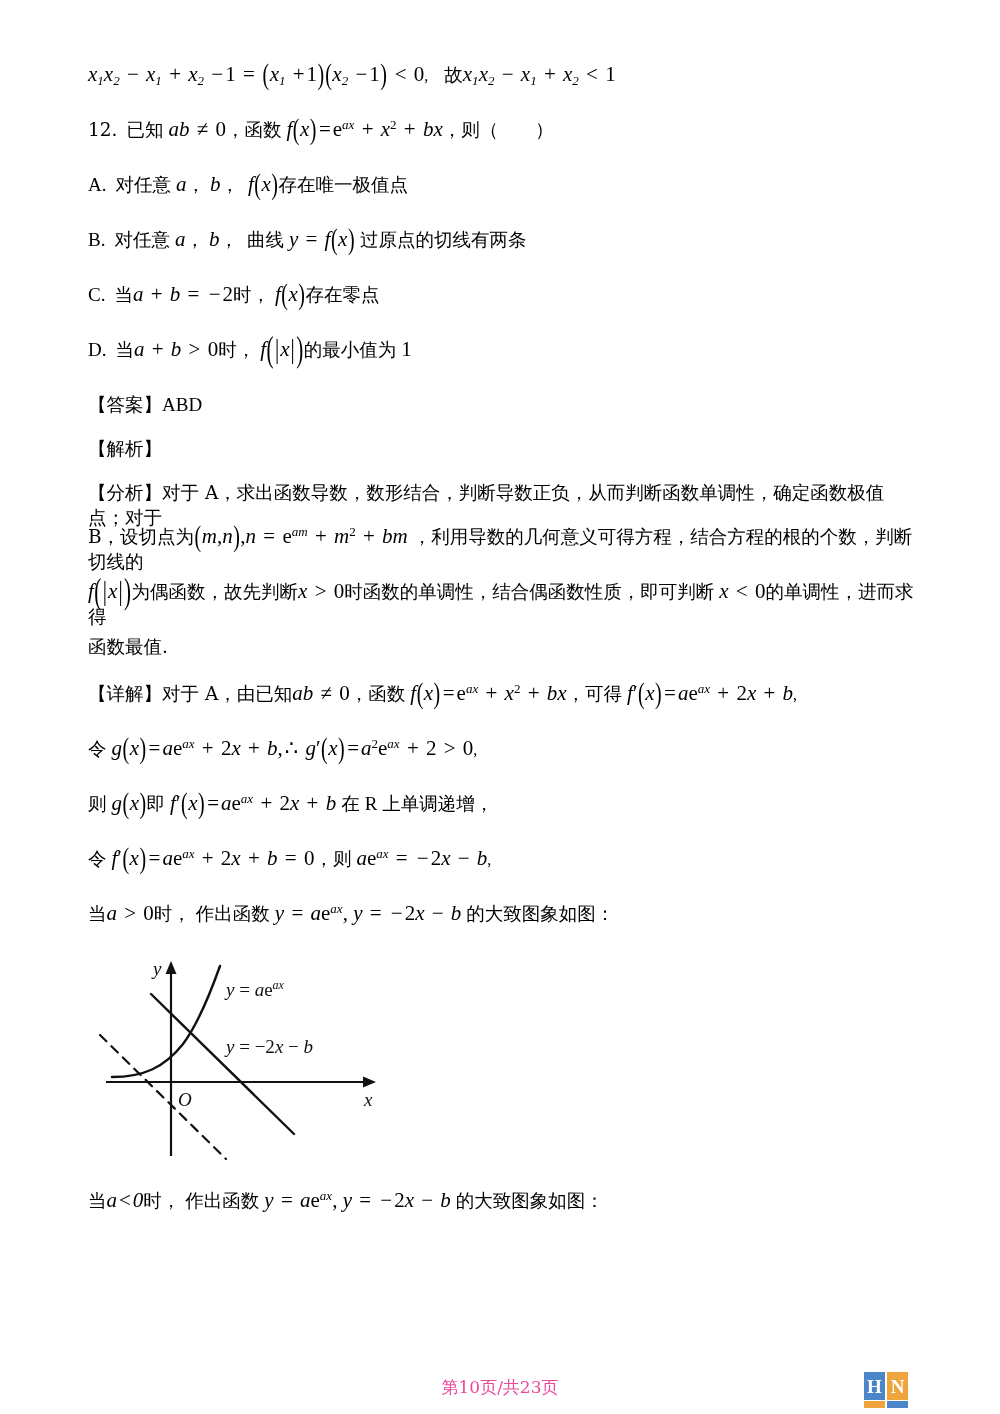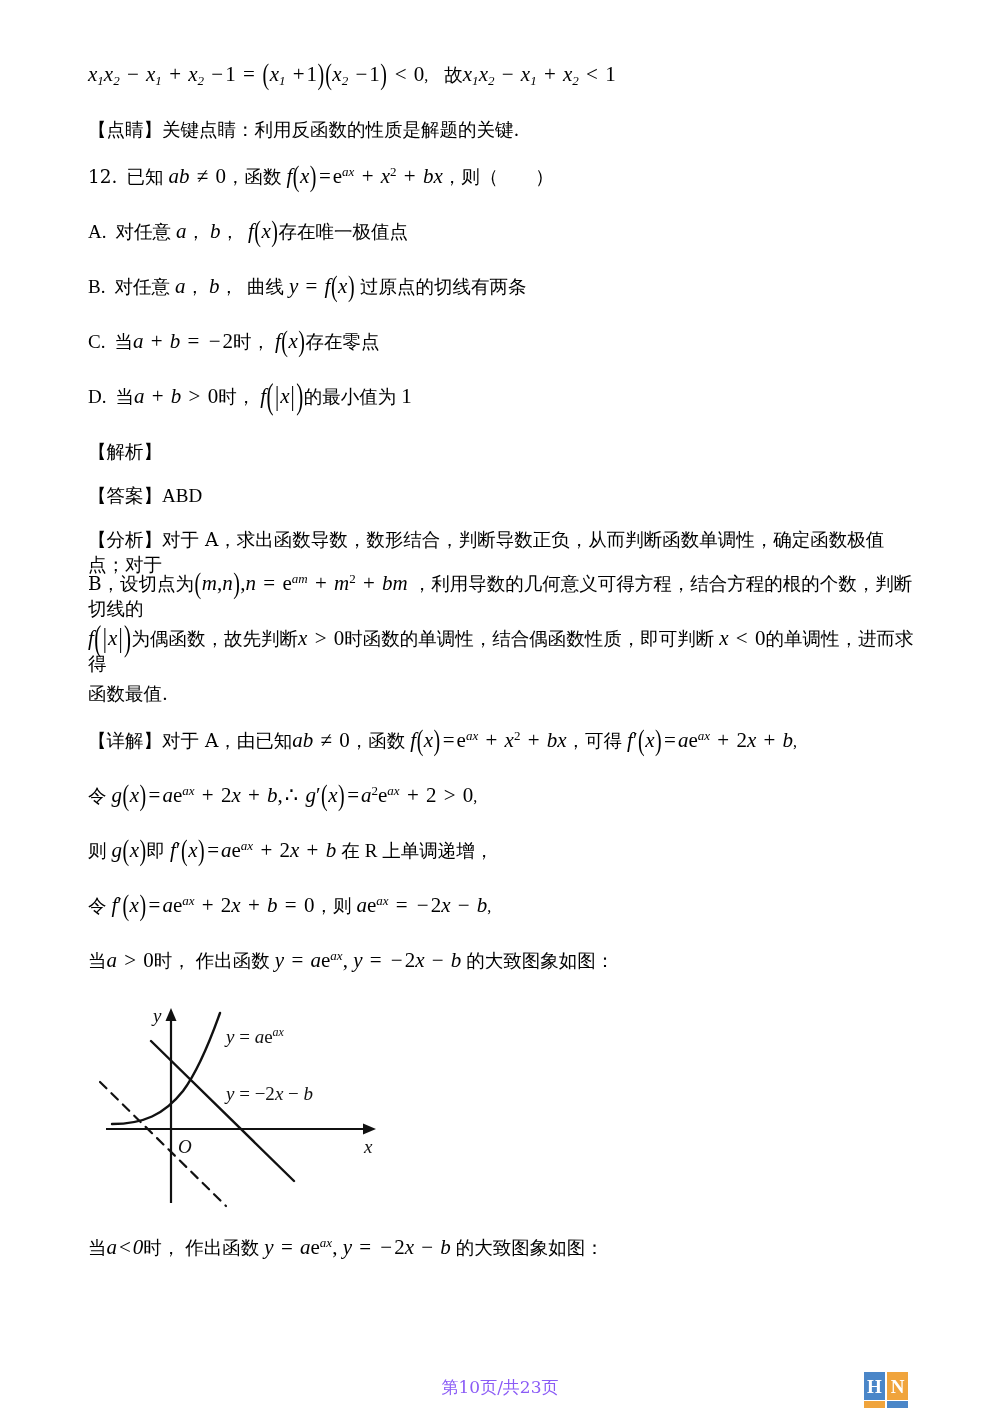--- a/index.html
+++ b/index.html
@@ -108,21 +108,21 @@
     width: 1000px;
     height: 46px;
   }
   .footer-text {
     position: absolute;
     left: 0; top: 8px;
     width: 1000px;
     text-align: center;
     font-size: 17px;
     font-family: "DejaVu Serif", "Liberation Serif", serif;
-    color: #8b5cf6;
+    color: #ec4899;
   }
   .logo {
     position: absolute;
     left: 862px;
     top: 1370px;
     width: 48px;
     height: 42px;
   }
   .logo svg { display: block; }
 </style>
@@ -131,50 +131,47 @@
 
 <div class="page">
 
   <div class="content">
 
     <div class="row h-eq">
       <span class="m"><span class="mi">x</span><sub>1</sub><span class="mi">x</span><sub>2</sub> <span class="op">−</span> <span class="mi">x</span><sub>1</sub> <span class="op">+</span> <span class="mi">x</span><sub>2</sub> <span class="op">−</span><span class="mnum">1</span> <span class="op">=</span> <span class="paren">(</span><span class="mi">x</span><sub>1</sub> <span class="op">+</span><span class="mnum">1</span><span class="paren">)</span><span class="paren">(</span><span class="mi">x</span><sub>2</sub> <span class="op">−</span><span class="mnum">1</span><span class="paren">)</span> <span class="op">&lt;</span> <span class="mnum">0</span></span><span class="mr">,</span><span class="sp-l"></span><span class="cnserif">故</span><span class="m"><span class="mi">x</span><sub>1</sub><span class="mi">x</span><sub>2</sub> <span class="op">−</span> <span class="mi">x</span><sub>1</sub> <span class="op">+</span> <span class="mi">x</span><sub>2</sub> <span class="op">&lt;</span> <span class="mnum">1</span></span>
     </div>
 
 
-    <div class="row h-txt">
-      <span class="cnserif">【点睛】关键点睛：利用反函数的性质是解题的关键.</span>
-    </div>
 
     <div class="row h-eq">
       <span class="cnserif">12.</span><span class="sp"></span><span class="cnserif">已知</span><span class="sp-s"></span><span class="m"><span class="mi">ab</span> <span class="op">≠</span> <span class="mnum">0</span></span><span class="cnserif">，</span><span class="cnserif">函数</span><span class="sp-s"></span><span class="m"><span class="mi">f</span><span class="paren">(</span><span class="mi">x</span><span class="paren">)</span><span class="op">=</span><span class="mr">e</span><sup><span class="mi">ax</span></sup> <span class="op">+</span> <span class="mi">x</span><sup class="mnum">2</sup> <span class="op">+</span> <span class="mi">bx</span></span><span class="cnserif">，则（　　）</span>
     </div>
 
     <div class="row h-eq">
       <span class="lbl">A.</span><span class="sp"></span><span class="cnserif">对任意</span><span class="sp-s"></span><span class="m mi">a</span><span class="cnserif">，</span><span class="sp-s"></span><span class="m mi">b</span><span class="cnserif">，</span><span class="sp"></span><span class="m"><span class="mi">f</span><span class="paren">(</span><span class="mi">x</span><span class="paren">)</span></span><span class="cnserif">存在唯一极值点</span>
     </div>
 
     <div class="row h-eq">
       <span class="lbl">B.</span><span class="sp"></span><span class="cnserif">对任意</span><span class="sp-s"></span><span class="m mi">a</span><span class="cnserif">，</span><span class="sp-s"></span><span class="m mi">b</span><span class="cnserif">，</span><span class="sp"></span><span class="cnserif">曲线</span><span class="sp-s"></span><span class="m"><span class="mi">y</span> <span class="op">=</span> <span class="mi">f</span><span class="paren">(</span><span class="mi">x</span><span class="paren">)</span></span><span class="sp-s"></span><span class="cnserif">过原点的切线有两条</span>
     </div>
 
     <div class="row h-eq">
       <span class="lbl">C.</span><span class="sp"></span><span class="cnserif">当</span><span class="m"><span class="mi">a</span> <span class="op">+</span> <span class="mi">b</span> <span class="op">=</span> <span class="op">−</span><span class="mnum">2</span></span><span class="cnserif">时，</span><span class="sp-s"></span><span class="m"><span class="mi">f</span><span class="paren">(</span><span class="mi">x</span><span class="paren">)</span></span><span class="cnserif">存在零点</span>
     </div>
 
     <div class="row h-eq">
       <span class="lbl">D.</span><span class="sp"></span><span class="cnserif">当</span><span class="m"><span class="mi">a</span> <span class="op">+</span> <span class="mi">b</span> <span class="op">&gt;</span> <span class="mnum">0</span></span><span class="cnserif">时，</span><span class="sp-s"></span><span class="m"><span class="mi">f</span><span class="bigparen">(</span><span class="abs">|</span><span class="mi">x</span><span class="abs">|</span><span class="bigparen">)</span></span><span class="cnserif">的最小值为</span><span class="sp-s"></span><span class="m mnum">1</span>
+    </div>
+
+    <div class="row h-tight">
+      <span class="cnserif">【答案】</span><span class="lbl">ABD</span>
     </div>
 
     <div class="row h-tight">
       <span class="cnserif">【解析】</span>
-    </div>
-
-    <div class="row h-tight">
-      <span class="cnserif">【答案】</span><span class="lbl">ABD</span>
     </div>
 
     <div class="row h-tight">
       <span class="cnserif">【分析】</span><span class="cnserif">对于 A，求出函数导数，数形结合，判断导数正负，从而判断函数单调性，确定函数极值点；对于</span>
     </div>
 
     <div class="row h-eq">
       <span class="cnserif">B，设切点为</span><span class="m"><span class="paren">(</span><span class="mi">m</span><span class="mr">,</span><span class="mi">n</span><span class="paren">)</span><span class="mr">,</span><span class="mi">n</span> <span class="op">=</span> <span class="mr">e</span><sup><span class="mi">am</span></sup> <span class="op">+</span> <span class="mi">m</span><sup class="mnum">2</sup> <span class="op">+</span> <span class="mi">bm</span></span><span class="sp-s"></span><span class="cnserif">，利用导数的几何意义可得方程，结合方程的根的个数，判断切线的</span>
     </div>
 

